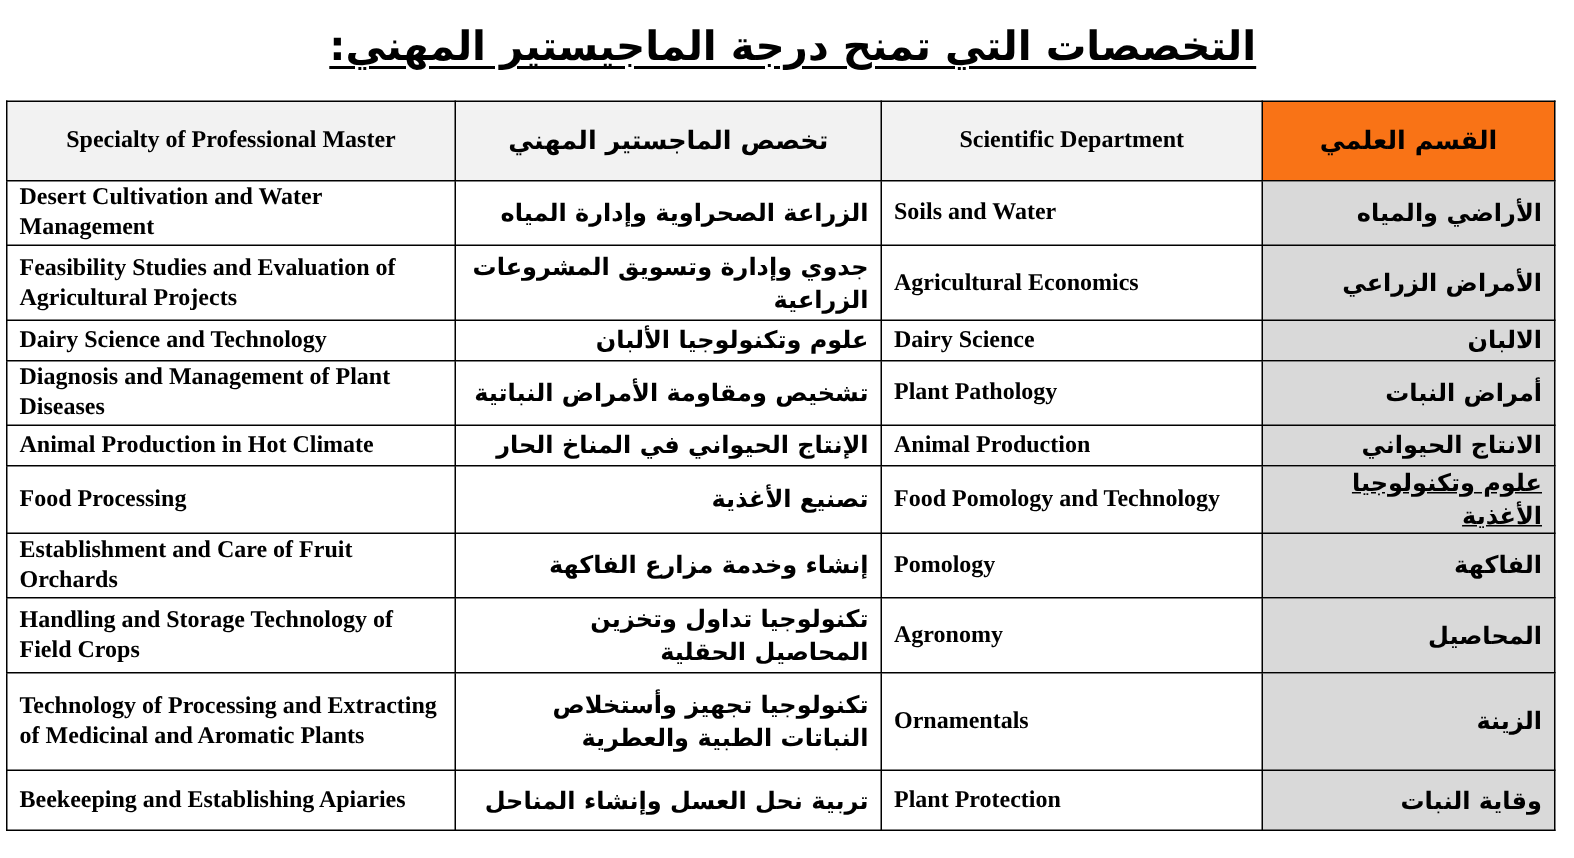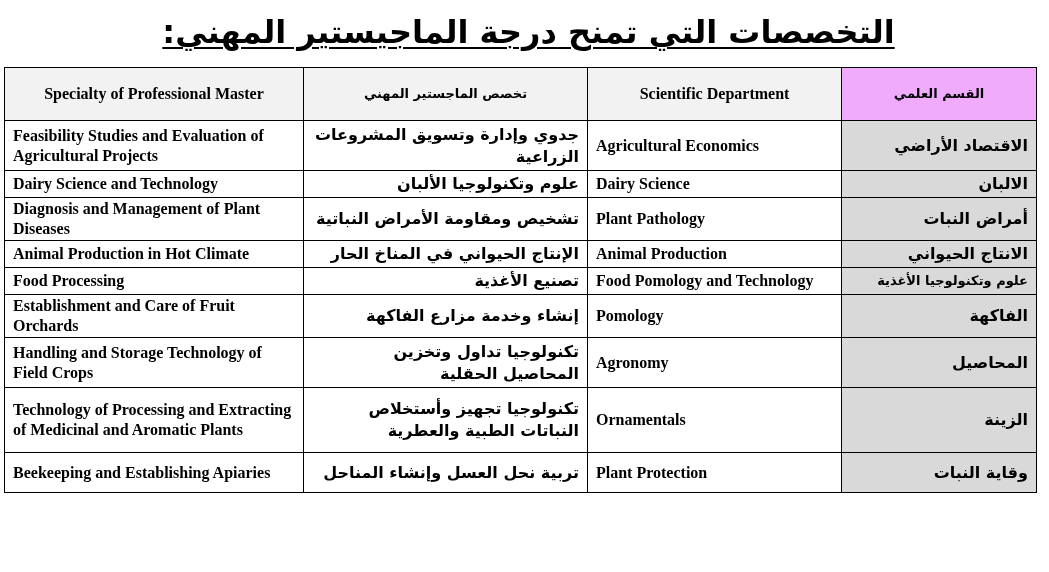--- a/index.html
+++ b/index.html
@@ -15,21 +15,21 @@
       color: #000;
     }
     .page-title {
       position: absolute;
       top: 14px;
       left: 0;
       width: 1049px;
       text-align: center;
       font-family: "DejaVu Sans", sans-serif;
       font-weight: bold;
-      font-size: 32px;
+      font-size: 27px;
       line-height: 36px;
     }
     .page-title span {
       direction: rtl;
       unicode-bidi: embed;
       text-decoration: underline;
       text-decoration-thickness: 2px;
       text-underline-offset: 4px;
       padding-left: 8px;
     }
@@ -50,42 +50,42 @@
     col.c-en-spec { width: 299px; }
     col.c-ar-spec { width: 284px; }
     col.c-en-dept { width: 254px; }
     col.c-ar-dept { width: 195px; }
 
     tr.header-row th {
       height: 52px;
       background: #f2f2f2;
       font-weight: bold;
     }
-    tr.header-row th.ar-dept { background: #f0abfc; }
+    tr.header-row th.ar-dept { background: #f97316; }
 
     .en {
       font-family: "Liberation Serif", serif;
       font-weight: bold;
       font-size: 16px;
       line-height: 20px;
       text-align: left;
       direction: ltr;
     }
     th.en { text-align: center; font-size: 16px; }
     .ar {
       font-family: "DejaVu Sans", sans-serif;
       font-weight: bold;
       font-size: 16px;
       line-height: 22px;
       direction: rtl;
       text-align: right;
     }
-    th.ar { text-align: center; font-weight: normal; font-size: 13px; }
+    th.ar { text-align: center; font-weight: normal; font-size: 17px; }
     td.ar-dept { background: #d9d9d9; }
-    td.ar-dept.small { font-size: 13px; }
+    td.ar-dept.small { font-size: 16px; text-decoration: underline; }
 
     tr.r1 td { height: 42px; }
     tr.r2 td { height: 49px; }
     tr.r3 td { height: 26px; }
     tr.r4 td { height: 42px; }
     tr.r5 td { height: 26px; }
     tr.r6 td { height: 24px; }
     tr.r7 td { height: 26px; }
     tr.r8 td { height: 42px; }
     tr.r9 td { height: 49px; }
@@ -111,25 +111,31 @@
   </colgroup>
   <thead>
     <tr class="header-row">
       <th class="en">Specialty of Professional Master</th>
       <th class="ar">تخصص الماجستير المهني</th>
       <th class="en">Scientific Department</th>
       <th class="ar ar-dept">القسم العلمي</th>
     </tr>
   </thead>
   <tbody>
+    <tr class="r1">
+      <td class="en en-spec">Desert Cultivation and Water Management</td>
+      <td class="ar ar-spec">الزراعة الصحراوية وإدارة المياه</td>
+      <td class="en en-dept">Soils and Water</td>
+      <td class="ar ar-dept">الأراضي والمياه</td>
+    </tr>
     <tr class="r2">
       <td class="en en-spec">Feasibility Studies and Evaluation of Agricultural Projects</td>
       <td class="ar ar-spec">جدوي وإدارة وتسويق المشروعات الزراعية</td>
       <td class="en en-dept">Agricultural Economics</td>
-      <td class="ar ar-dept">الاقتصاد الأراضي</td>
+      <td class="ar ar-dept">الأمراض الزراعي</td>
     </tr>
     <tr class="r3">
       <td class="en en-spec">Dairy Science and Technology</td>
       <td class="ar ar-spec">علوم وتكنولوجيا الألبان</td>
       <td class="en en-dept">Dairy Science</td>
       <td class="ar ar-dept">الالبان</td>
     </tr>
     <tr class="r4">
       <td class="en en-spec">Diagnosis and Management of Plant Diseases</td>
       <td class="ar ar-spec">تشخيص ومقاومة الأمراض النباتية</td>

